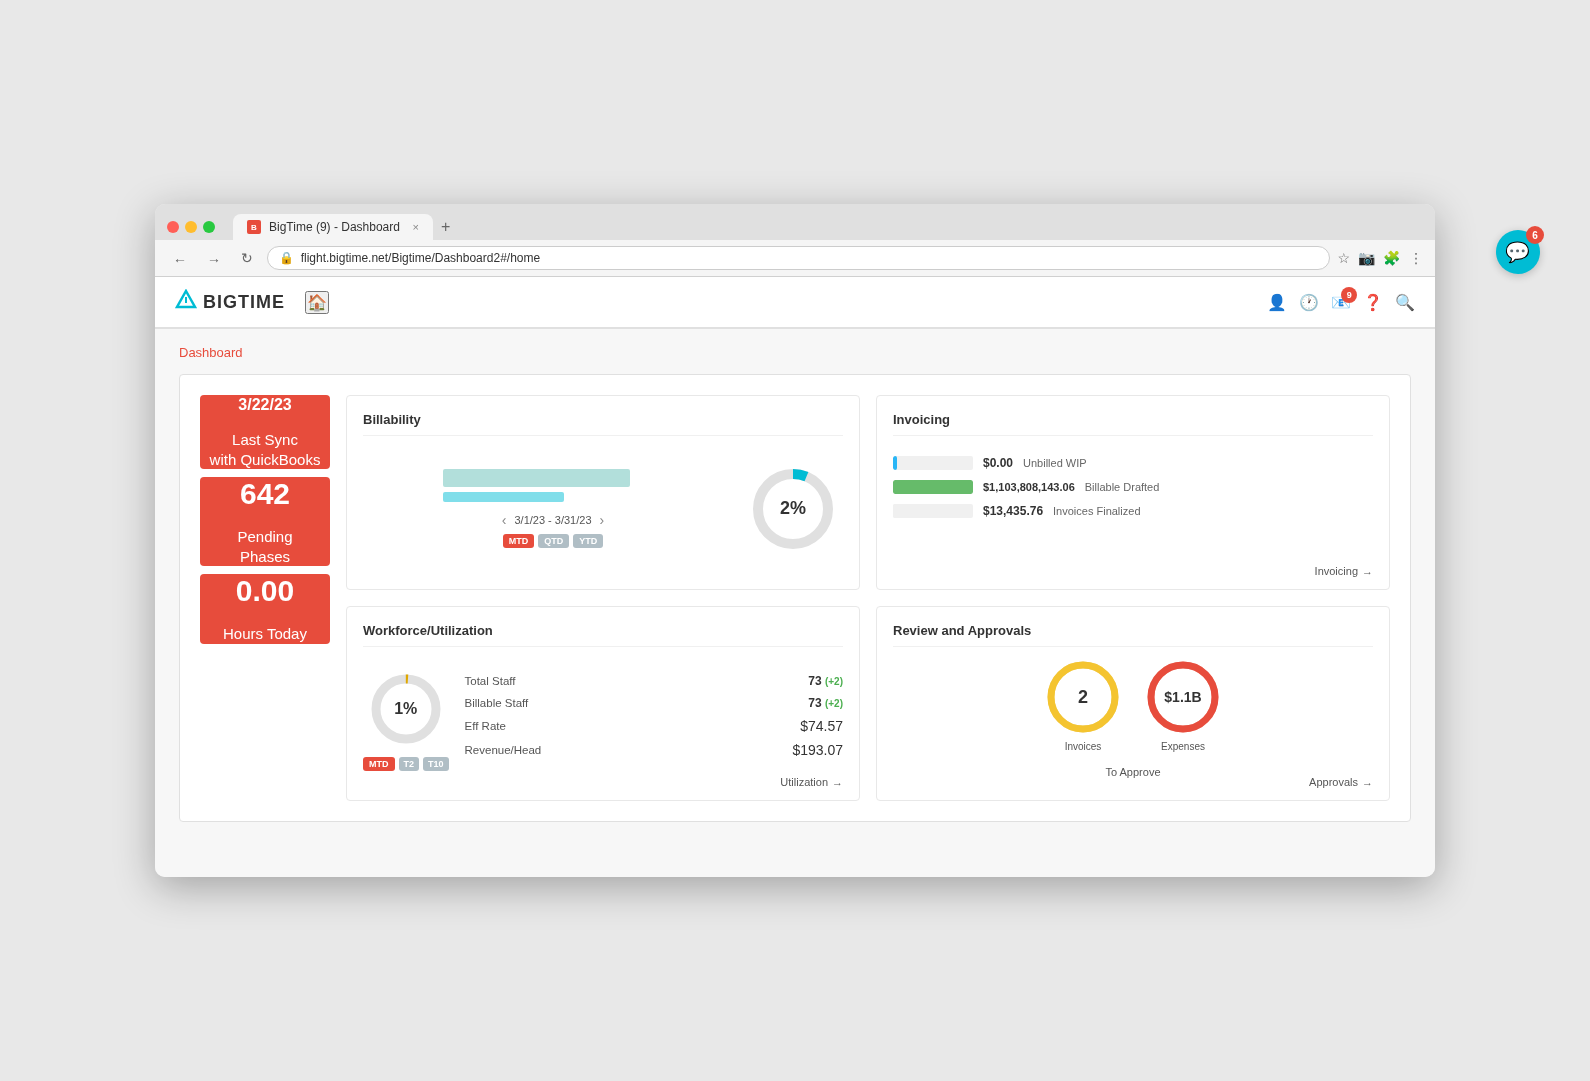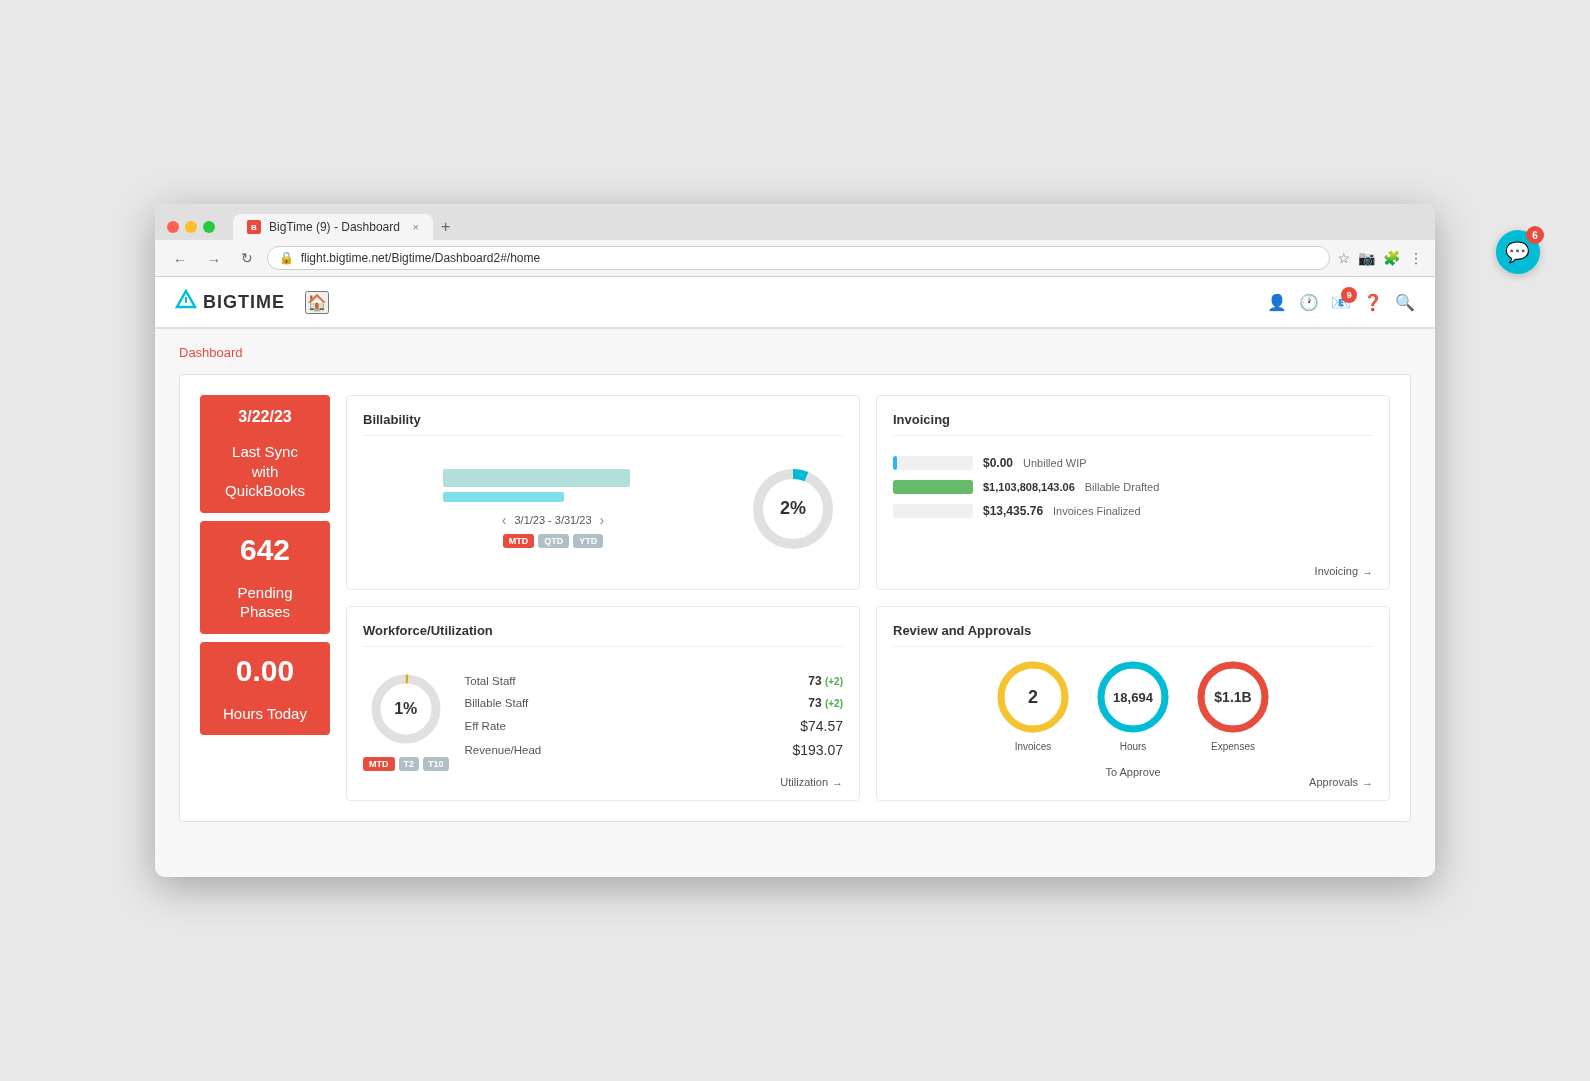--- a/index.html
+++ b/index.html
@@ -131,21 +131,21 @@
       display: flex;
       gap: 16px;
     }
 
     
     .kpi-column { display: flex; flex-direction: column; gap: 8px; width: 130px; flex-shrink: 0; }
     .kpi-card {
       background: #e74c3c;
       color: white;
       border-radius: 4px;
-      padding: 12px;
+      padding: 0;
       text-align: center;
       cursor: pointer;
     }
     .kpi-card-date { font-size: 16px; font-weight: 700; line-height: 1.2; }
     .kpi-card-label { font-size: 15px; margin-top: 16px; line-height: 1.3; }
     .kpi-card-number { font-size: 30px; font-weight: 700; }
 
     
     .dashboard-grid { flex: 1; display: grid; grid-template-columns: 1fr 1fr; grid-template-rows: 1fr 1fr; gap: 16px; }
 
@@ -448,30 +448,20 @@
                   <div class="circle-container">
                     <svg width="78" height="78" viewBox="0 0 78 78" style="transform:rotate(-90deg)">
                       <circle cx="39" cy="39" r="32" fill="none" stroke="#f0e0a0" stroke-width="7"></circle>
                       <circle cx="39" cy="39" r="32" fill="none" stroke="#f4c430" stroke-width="7" stroke-dasharray="201" stroke-dashoffset="0"></circle>
                     </svg>
                     <span class="circle-value">2</span>
                   </div>
                   <span class="circle-label">Invoices</span>
                 </div>
 
-                <div class="circle-item">
-                  <div class="circle-container">
-                    <svg width="78" height="78" viewBox="0 0 78 78" style="transform:rotate(-90deg)">
-                      <circle cx="39" cy="39" r="32" fill="none" stroke="#b2edf5" stroke-width="7"></circle>
-                      <circle cx="39" cy="39" r="32" fill="none" stroke="#00bcd4" stroke-width="7" stroke-dasharray="201" stroke-dashoffset="0"></circle>
-                    </svg>
-                    <span class="circle-value" style="font-size:13px;">18,694</span>
-                  </div>
-                  <span class="circle-label">Hours</span>
-                </div>
 
                 <div class="circle-item">
                   <div class="circle-container">
                     <svg width="78" height="78" viewBox="0 0 78 78" style="transform:rotate(-90deg)">
                       <circle cx="39" cy="39" r="32" fill="none" stroke="#f5bdb0" stroke-width="7"></circle>
                       <circle cx="39" cy="39" r="32" fill="none" stroke="#e74c3c" stroke-width="7" stroke-dasharray="201" stroke-dashoffset="0"></circle>
                     </svg>
                     <span class="circle-value" style="font-size:14px;">$1.1B</span>
                   </div>
                   <span class="circle-label">Expenses</span>

